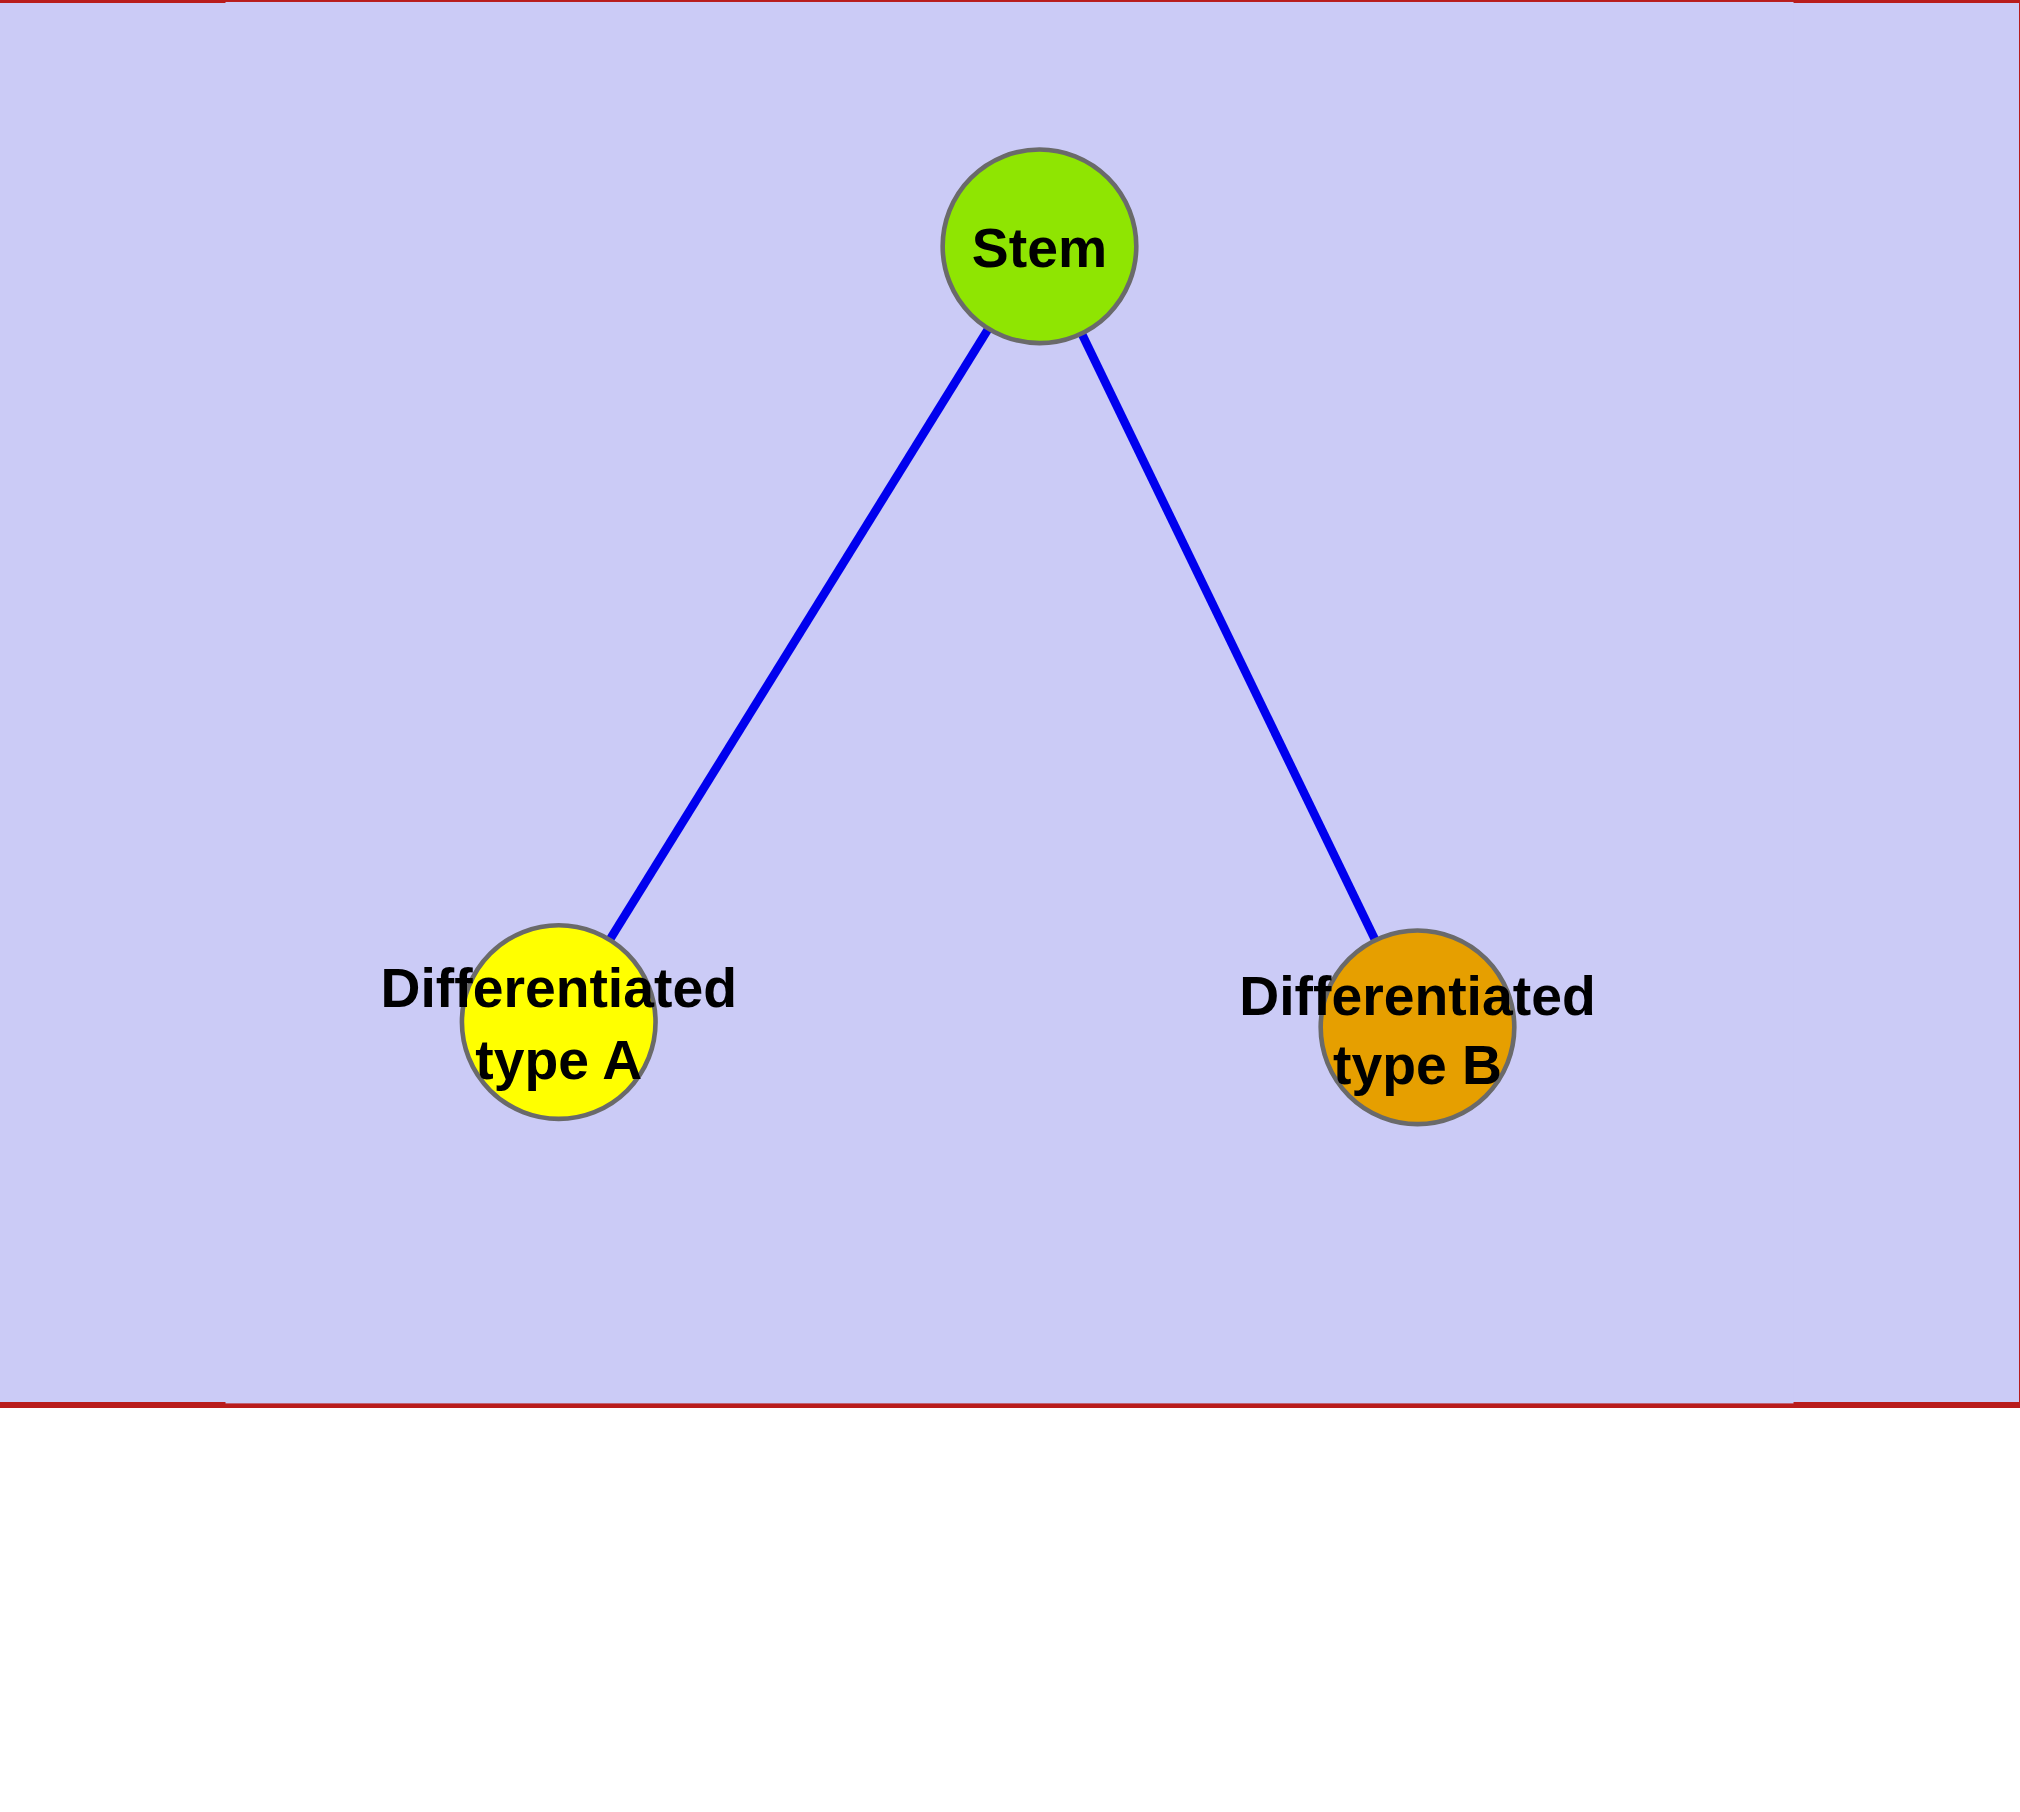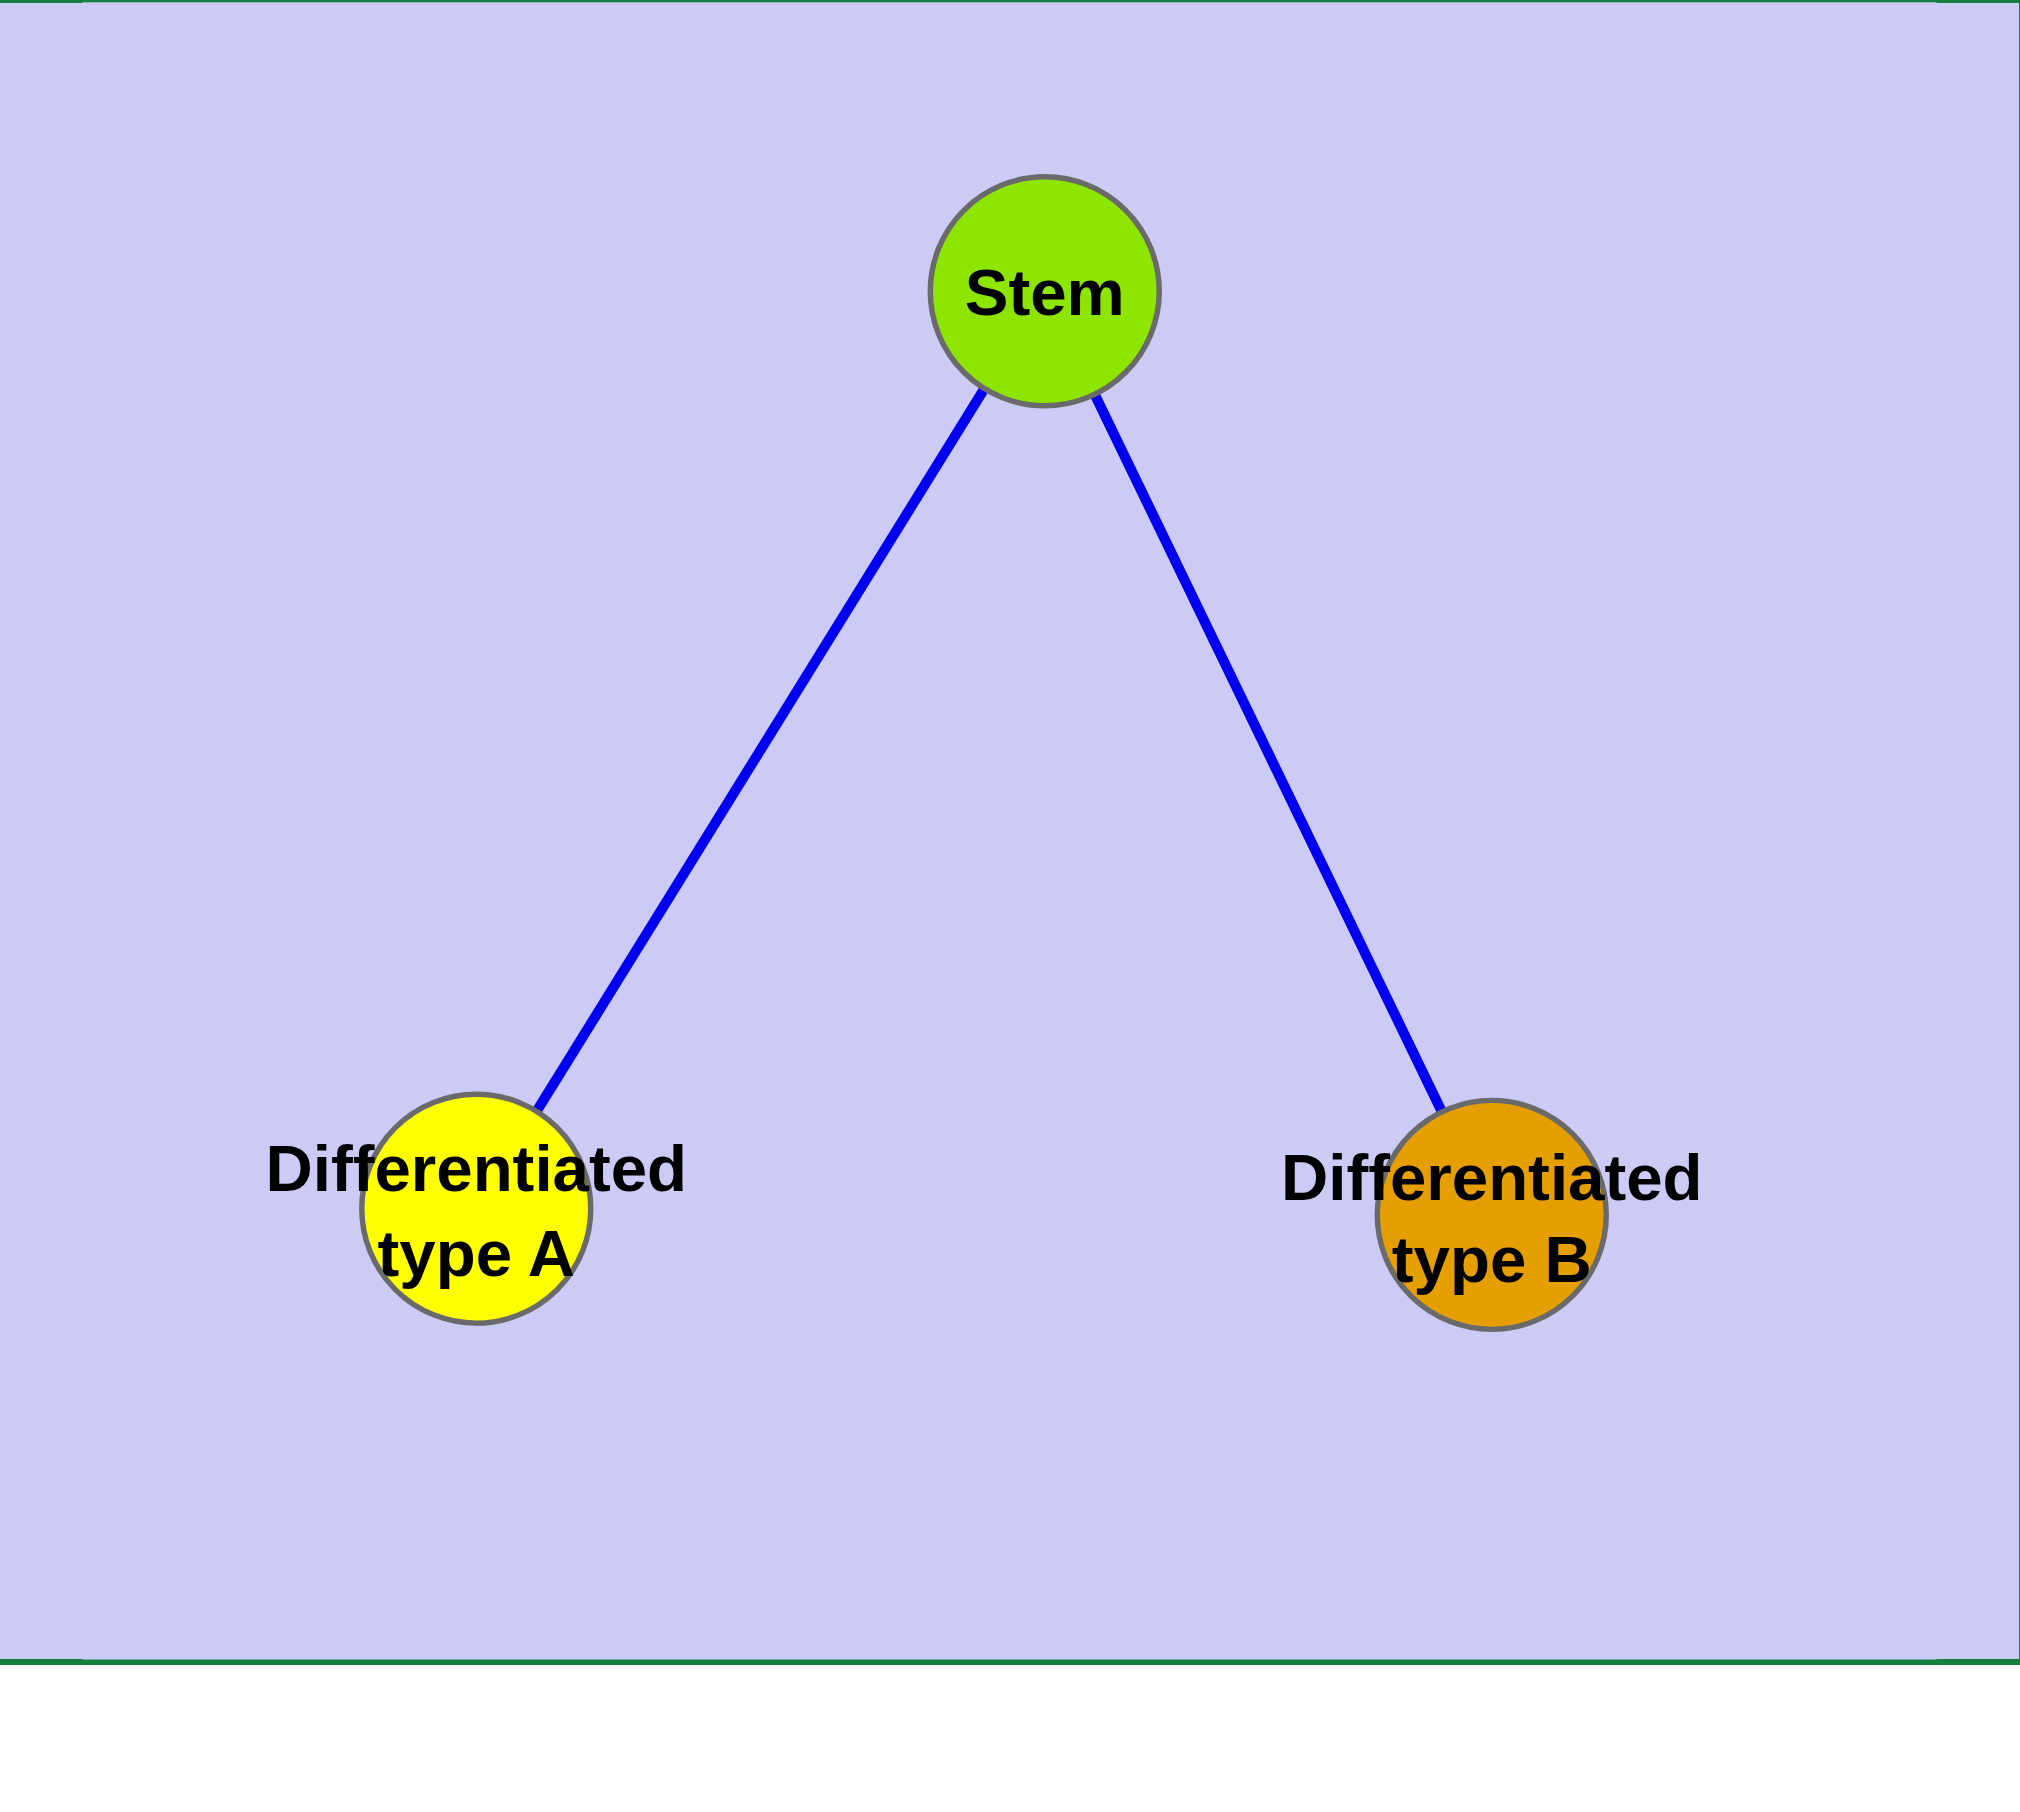--- a/index.html
+++ b/index.html
@@ -1,21 +1,21 @@
 <!DOCTYPE html>
 <html style="font-size:13.6px"><head>
 <meta charset="utf-8">
 <style>
   html, body { margin: 0; padding: 0; }
   body { background: #ffffff; font-family: "Liberation Sans", sans-serif; }
   .canvas {
     position: relative;
     width: 2021px;
-    height: 1665px;
-    background: #15803d;
+    height: 1408px;
+    background: #b91c1c;
     overflow: hidden;
   }
   .panel {
     position: absolute;
     top: 2.5px; left: 0px; right: 2.5px; bottom: 6px;
   }
   svg.graph {
     position: absolute;
     top: 0; left: 0;
     width: 100%; height: 100%;

